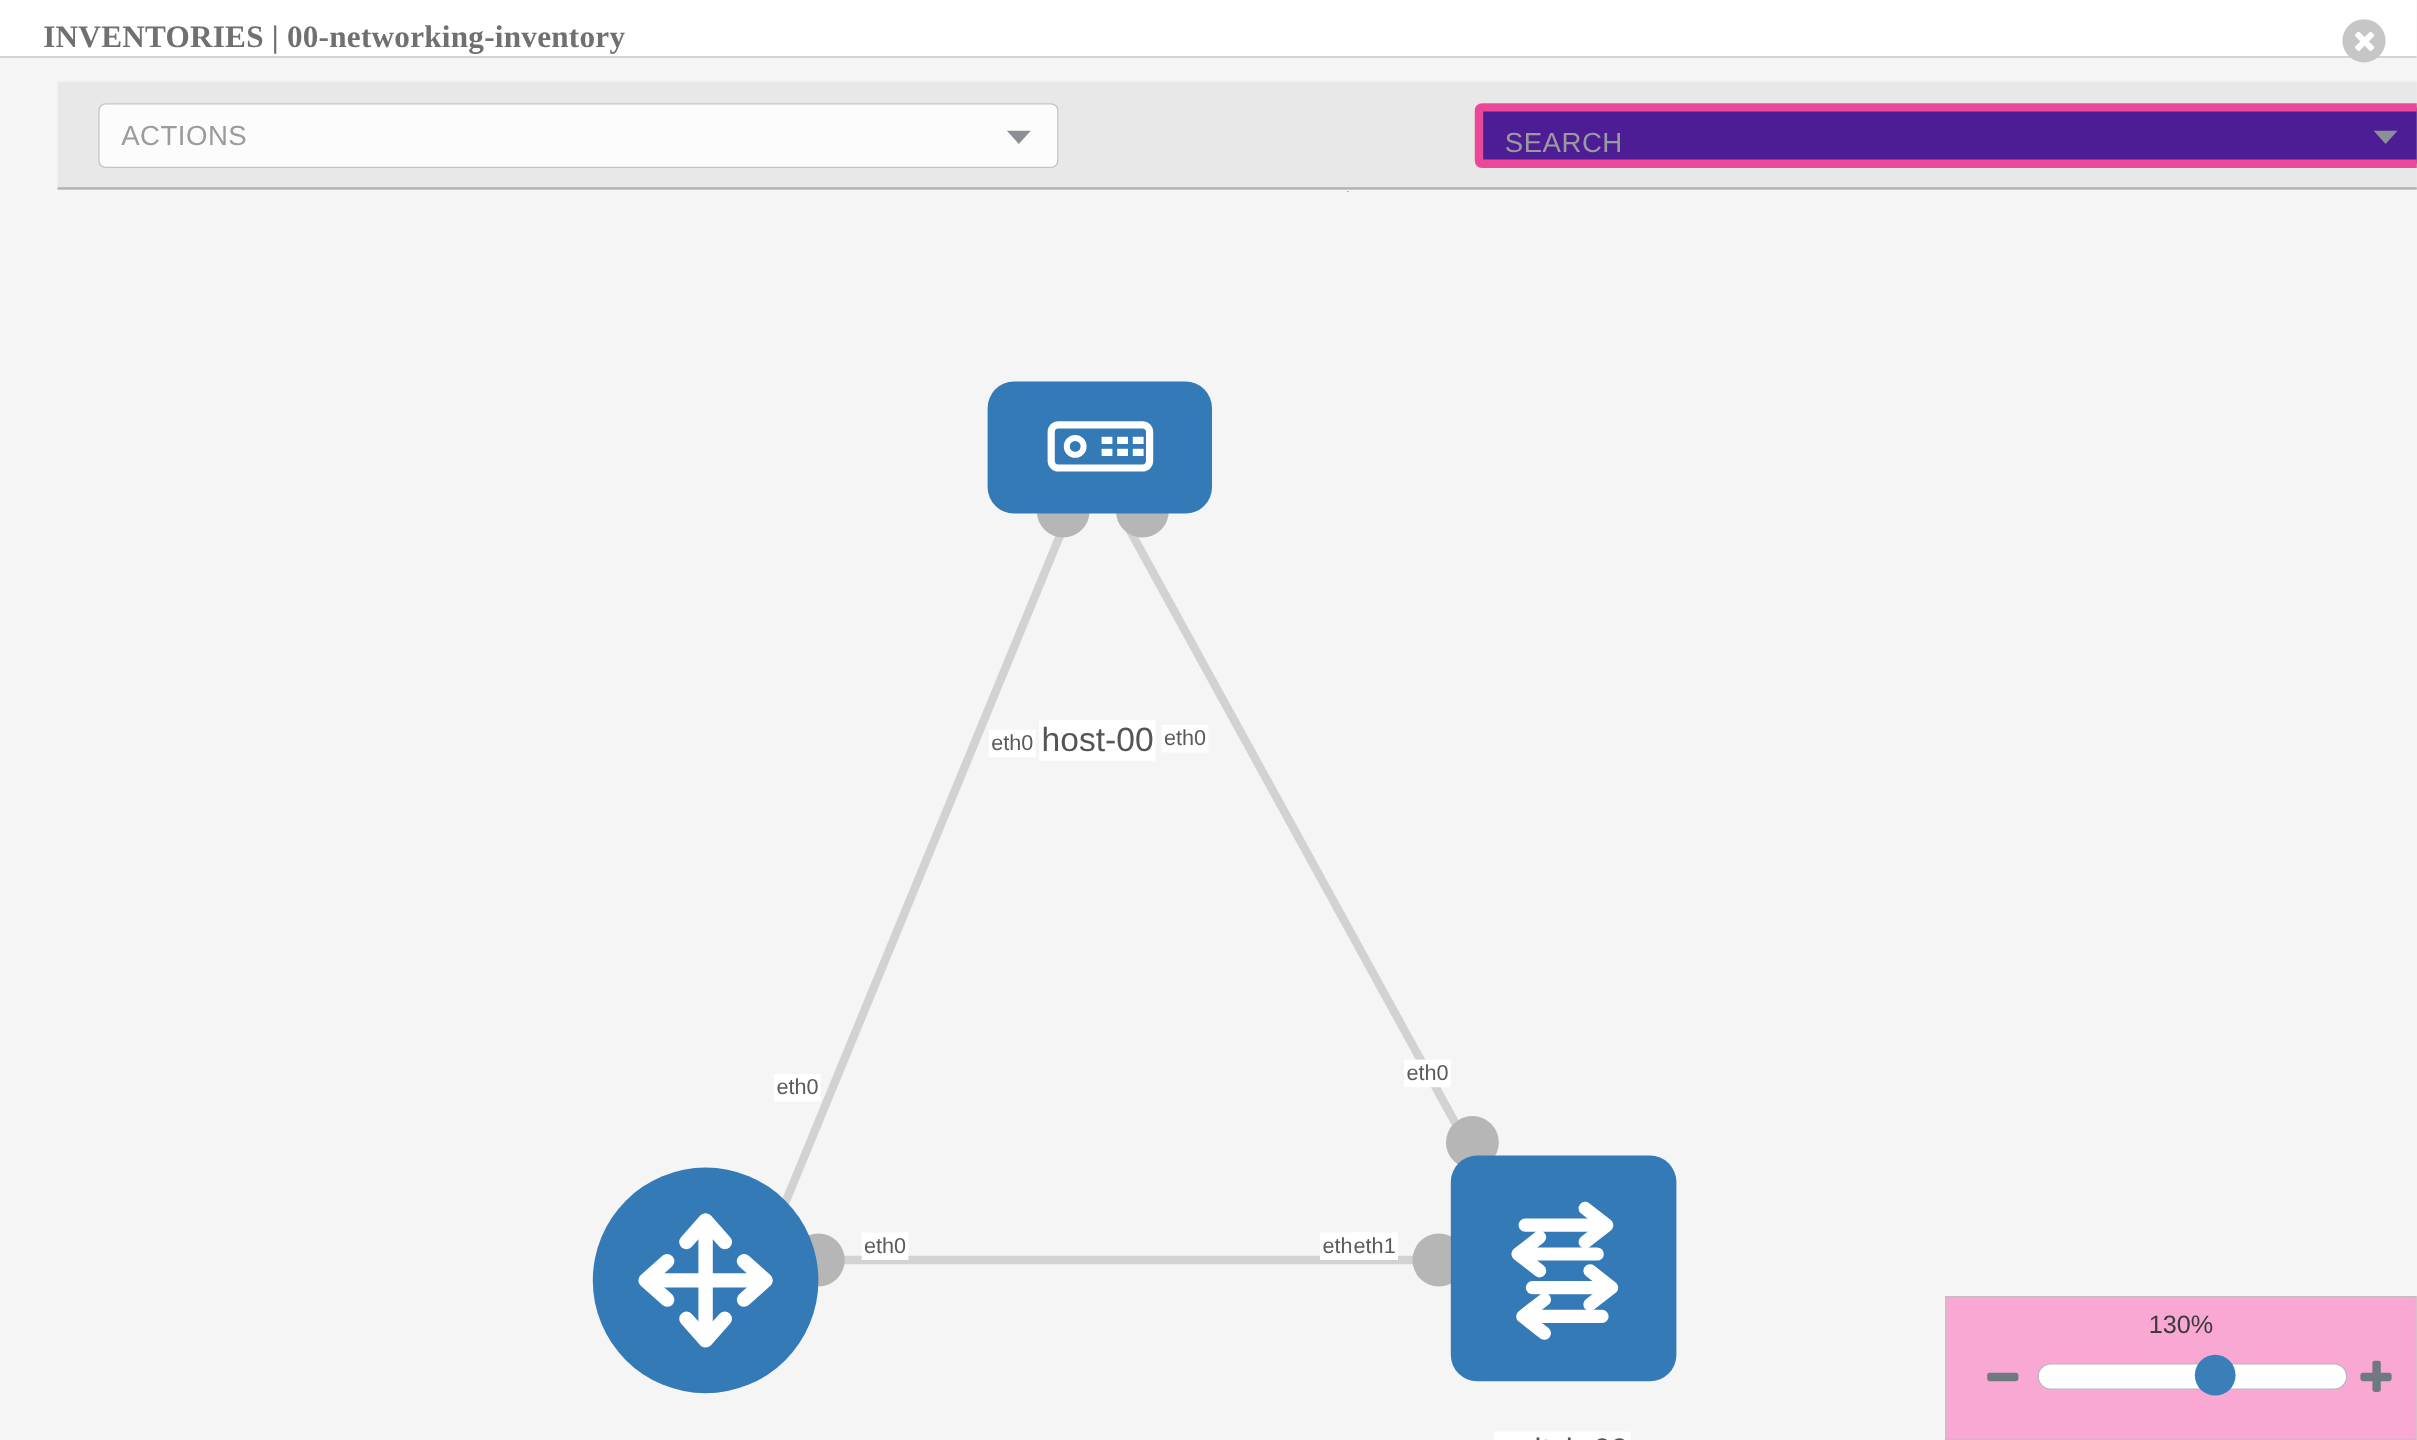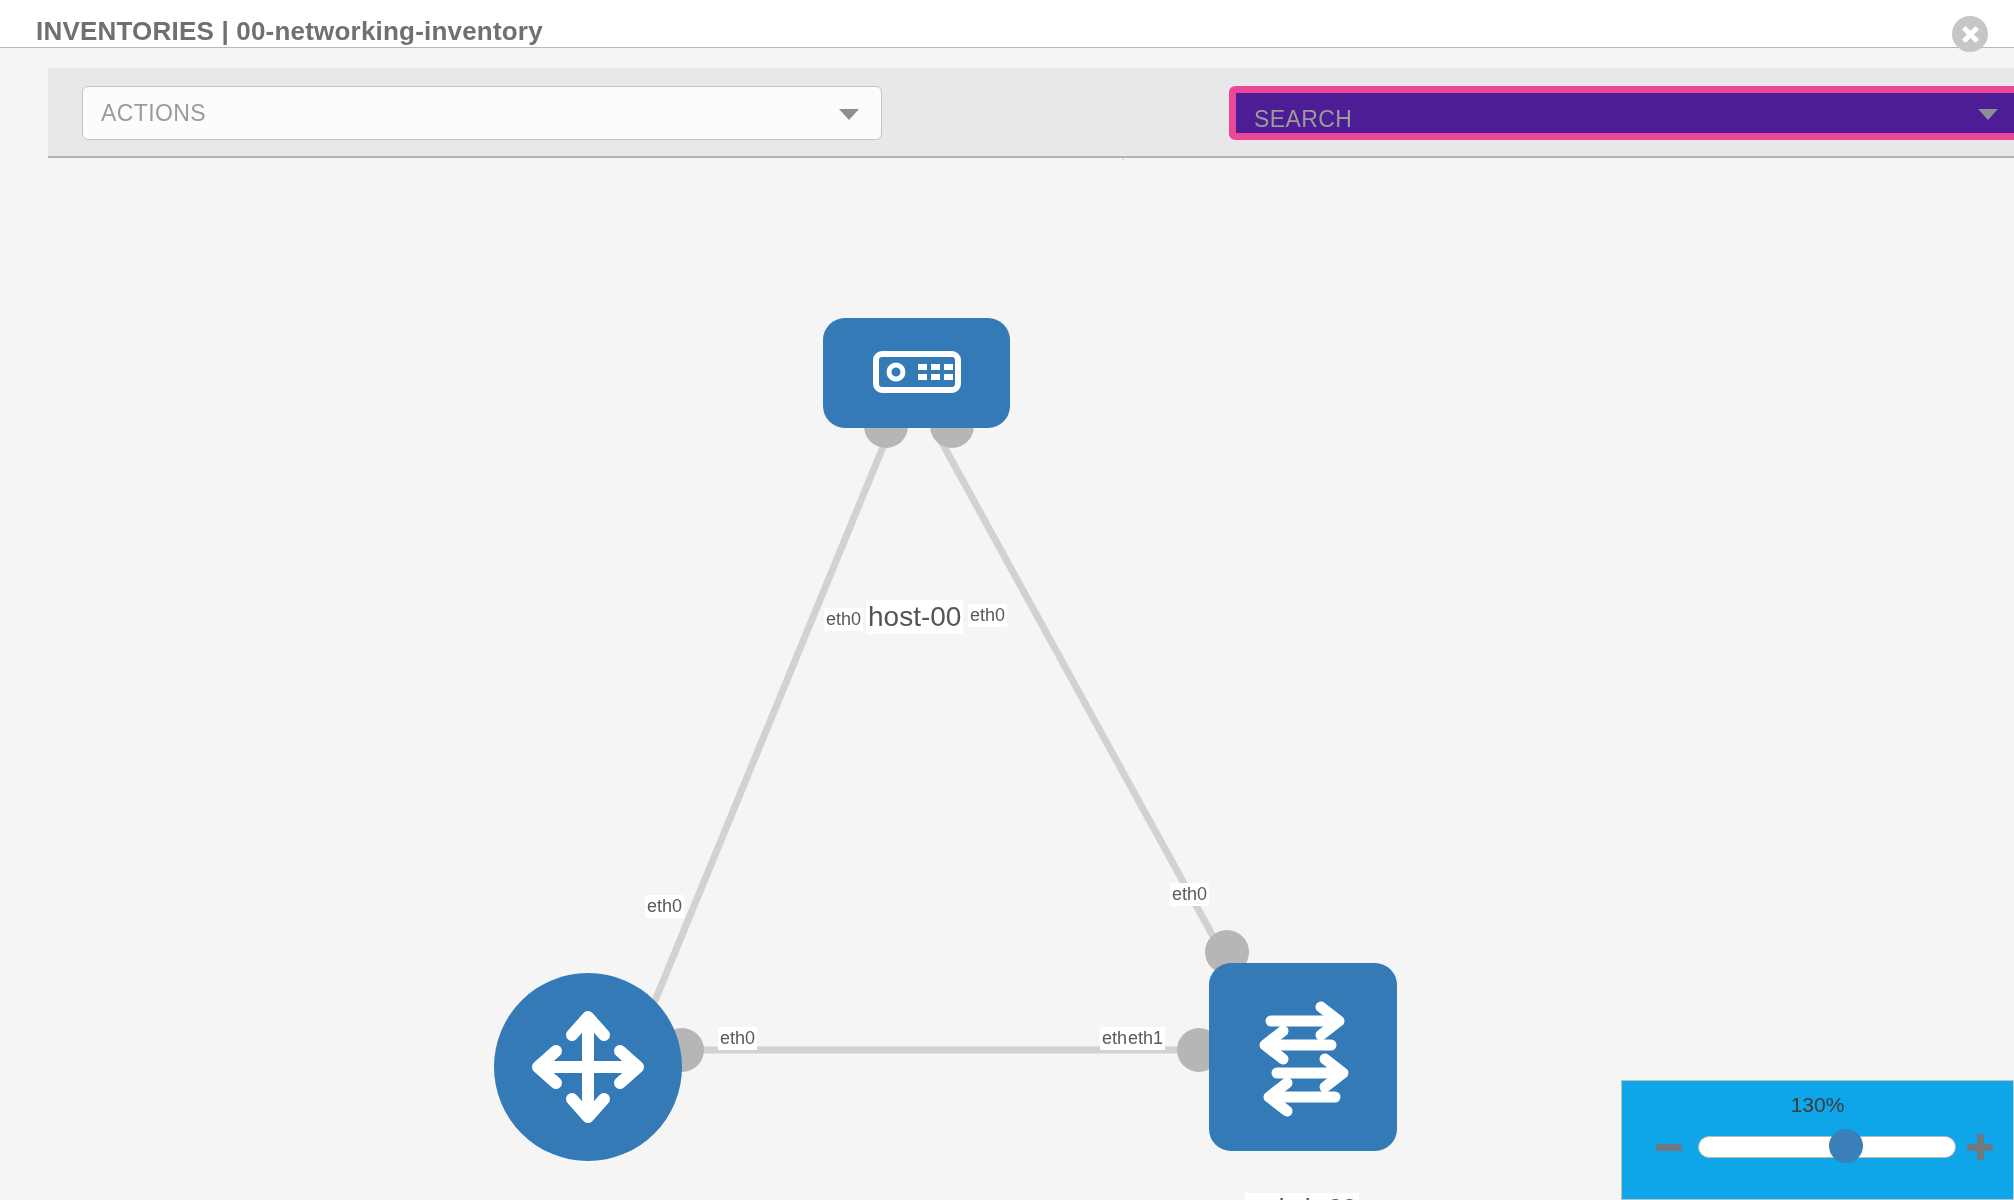--- a/index.html
+++ b/index.html
@@ -20,20 +20,21 @@
   }
 
   
   .header {
     position: absolute;
     top: 0; left: 0;
     width: 2014px;
     height: 48px;
     background: #ffffff;
     border-bottom: 1px solid #b7b7b7;
+    font-family: Liberation Serif, serif;
   }
 
   .header-title {
     position: absolute;
     left: 36px;
     top: 16px;
     font-size: 26px;
     font-weight: bold;
     color: #707070;
     letter-spacing: 0.2px;
@@ -193,21 +194,21 @@
     line-height: 1.25;
   }
 
   
   .zoom-panel {
     position: absolute;
     left: 1621px;
     top: 1080px;
     width: 393px;
     height: 120px;
-    background: #0ea5e9;
+    background: #f9a8d4;
     border: 1px solid #c0c0c0;
   }
   .zoom-value {
     position: absolute;
     top: 12px;
     left: 0;
     width: 100%;
     text-align: center;
     font-size: 21px;
     color: #3b3b3b;

